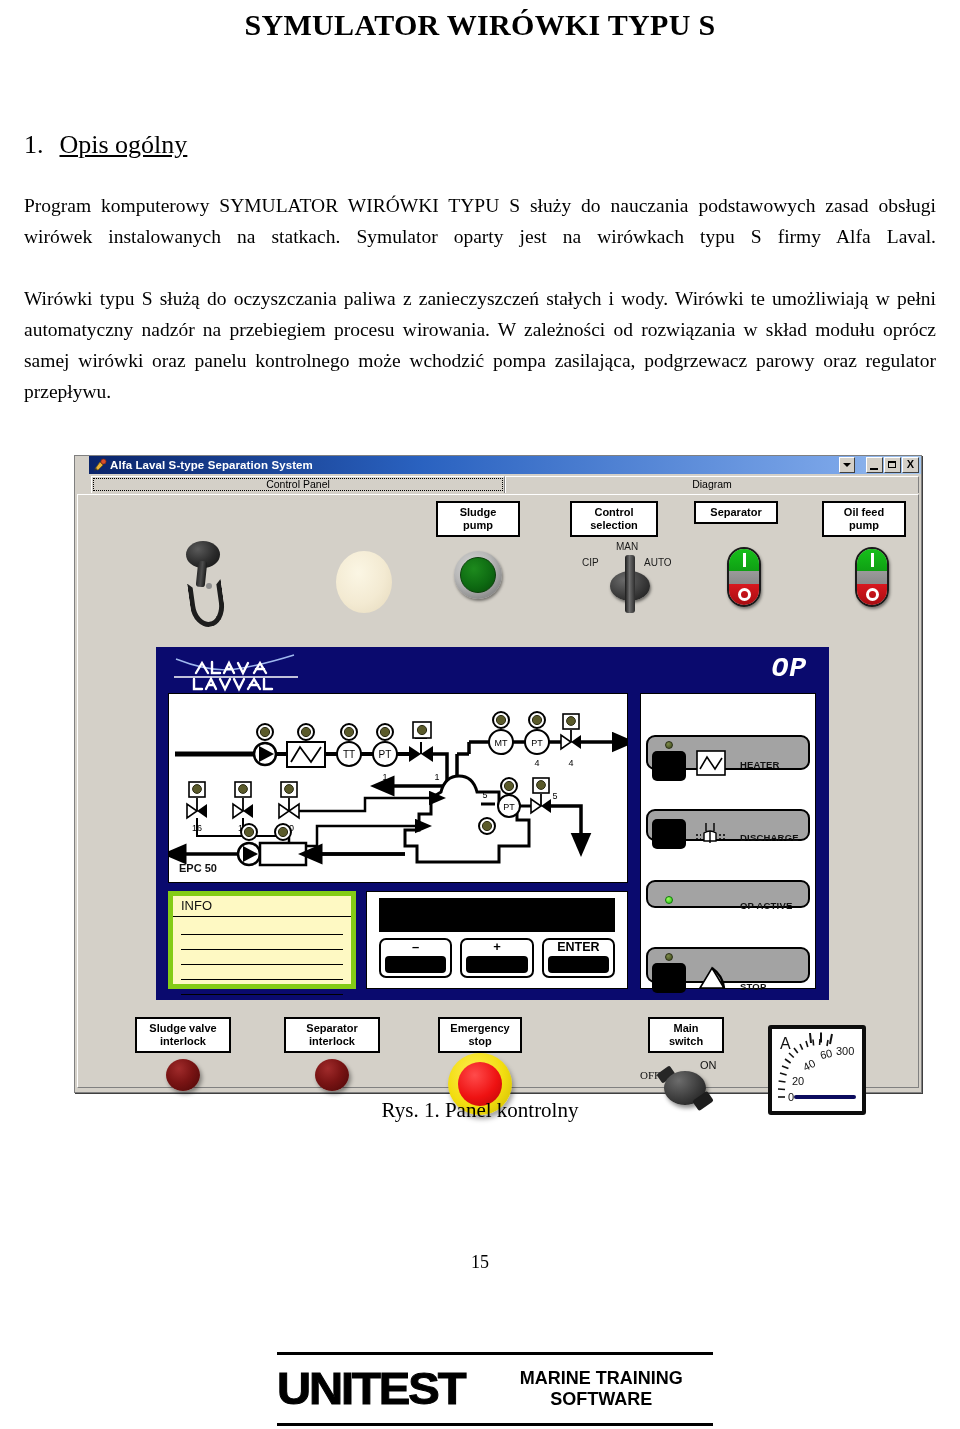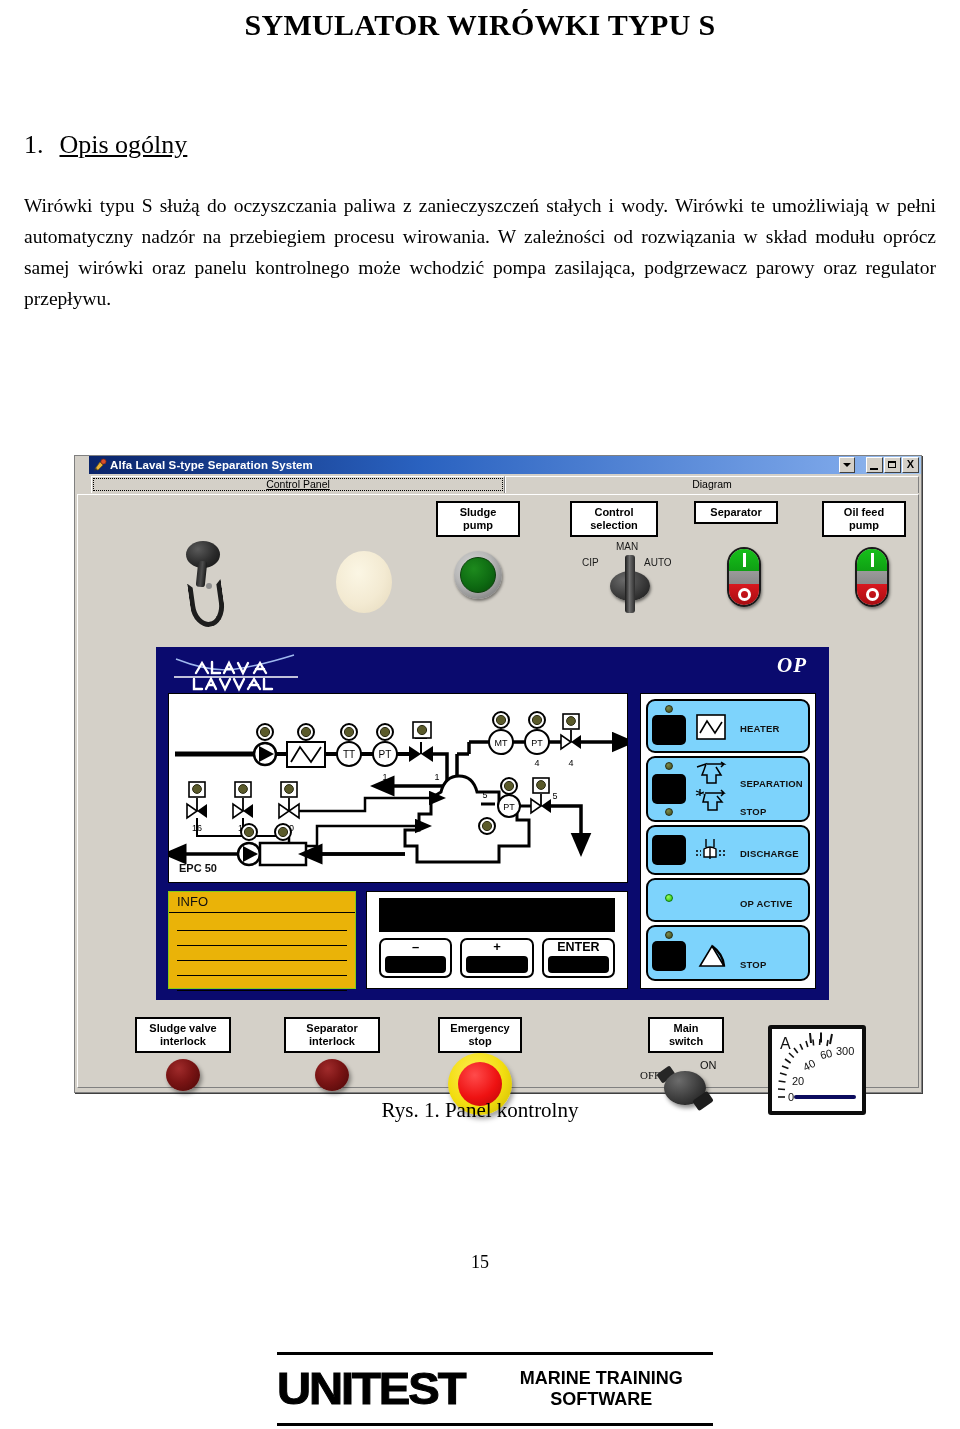--- a/index.html
+++ b/index.html
@@ -150,21 +150,21 @@
     border-right-color: #808080;
     border-bottom: none;
     font-family: "Liberation Sans", sans-serif;
     font-size: 10.5px;
     text-align: center;
     line-height: 15px;
     color: #000;
     box-sizing: border-box;
     position: relative;
   }
-  .tab.active { outline: 1px dotted #000; outline-offset: -3px; text-decoration: underline; }
+  .tab.active { outline: 1px dotted #000; outline-offset: -3px; }
 
   .client {
     position: absolute;
     left: 2px; right: 2px;
     top: 38px; bottom: 4px;
     background: #d4d0c8;
     border-top: 1px solid #ffffff;
     border-left: 1px solid #ffffff;
     border-right: 1px solid #808080;
     border-bottom: 1px solid #808080;
@@ -313,24 +313,24 @@
     width: 673px; height: 353px;
     background: #0a0a6e;
   }
   .alfa-logo {
     position: absolute; left: 16px; top: 4px;
     width: 128px; height: 44px;
   }
   .op-text {
     position: absolute; right: 22px; top: 6px;
     color: #fff;
-    font-family: Liberation Serif, serif;
+    font-family: Liberation Mono, monospace;
     font-style: italic;
     font-weight: bold;
-    font-size: 21px;
+    font-size: 28px;
     letter-spacing: 1px;
   }
 
   .flow-box {
     position: absolute;
     left: 12px; top: 46px;
     width: 460px; height: 190px;
     background: #fff;
     border: 1px solid #000;
     box-sizing: border-box;
@@ -338,22 +338,22 @@
   .epc-label {
     position: absolute; left: 10px; bottom: 8px;
     font-family: "Liberation Sans", sans-serif;
     font-size: 11px; font-weight: bold; color:#111;
   }
 
   .info-box {
     position: absolute;
     left: 12px; top: 244px;
     width: 188px; height: 98px;
-    background: #eab308;
-    border: 1px solid #84cc16;
+    background: #fef9c3;
+    border: 5px solid #84cc16;
     box-sizing: border-box;
   }
   .info-box .hdr {
     font-family: "Liberation Sans", sans-serif;
     font-size: 13px;
     padding: 2px 6px 3px 8px;
     border-bottom: 1.5px solid #000;
     color:#111;
   }
   .info-box .lines { padding: 3px 8px 0 8px; }
@@ -408,22 +408,23 @@
     box-sizing: border-box;
     padding: 5px;
     display: flex;
     flex-direction: column;
     gap: 3px;
   }
   .op-row {
     border: 2px solid #000;
     border-radius: 9px;
     position: relative;
-    background: #7dd3fc;
-    box-sizing: border-box;
+    background: #a3a3a3;
+    box-sizing: border-box;
+    margin-top: 36px;
   }
   .op-row .btn {
     position: absolute; left: 4px; top: 14px;
     width: 34px; height: 30px;
     background: #000; border-radius: 5px;
   }
   .op-row .led {
     position: absolute; left: 17px; top: 4px;
     width: 8px; height: 8px; border-radius: 50%;
     background: radial-gradient(circle at 35% 30%, #7d8a4a, #3e4a1c);
@@ -561,20 +562,21 @@
 </head>
 <body>
 
 <div class="doc-title">SYMULATOR WIRÓWKI TYPU S</div>
 
 <div class="section-head">
   <span class="num">1.</span><span class="ttl">Opis ogólny</span>
 </div>
 
 <div class="body-text">
+  <p class="p1">Program komputerowy SYMULATOR WIRÓWKI TYPU S służy do nauczania podstawowych zasad obsługi wirówek instalowanych na statkach. Symulator oparty jest na wirówkach typu S firmy Alfa Laval.</p>
   <p>Wirówki typu S służą do oczyszczania paliwa z zanieczyszczeń stałych i wody. Wirówki te umożliwiają w pełni automatyczny nadzór na przebiegiem procesu wirowania. W zależności od rozwiązania w skład modułu oprócz samej wirówki oraz panelu kontrolnego może wchodzić pompa zasilająca, podgrzewacz parowy oraz regulator przepływu.</p>
 </div>
 
 <div class="app-window">
 
   <div class="titlebar">
     <span class="tb-icon">
       <svg width="14" height="14" viewBox="0 0 14 14">
         <path d="M2 11 L7 4 L10 7 L5 12 Z" fill="#e8b33a" stroke="#7a5a00" stroke-width="0.7"></path>
         <circle cx="10.5" cy="3.5" r="2.6" fill="#d94f2b" stroke="#7a2a10" stroke-width="0.7"></circle>
@@ -833,41 +835,20 @@
           <span class="btn"></span>
           <span class="sym" style="left:48px;top:13px;">
             <svg width="30" height="26" viewBox="0 0 30 26">
                 <rect x="1" y="1" width="28" height="24" fill="#fff" stroke="#000" stroke-width="1.6"></rect>
                 <path d="M4 19 L11 7 L19 19 L26 8" stroke="#000" stroke-width="1.6" fill="none"></path>
               </svg>
           </span>
           <span class="rlabel" style="left:92px;top:22px;">HEATER</span>
         </div>
 
-        <div class="op-row" style="height:66px;">
-          <span class="led"></span>
-          <span class="btn" style="top:16px;"></span>
-          <span class="led" style="top:50px;"></span>
-          <span class="sym" style="left:46px;top:3px;">
-            <svg width="36" height="26" viewBox="0 0 36 26">
-                <path d="M3 6 L12 3 L10 9" stroke="#000" stroke-width="1.5" fill="none"></path>
-                <path d="M13 3 L30 3 L27 1 M30 3 L27 6" stroke="#000" stroke-width="1.5" fill="none"></path>
-                <path d="M10 9 L8 14 L13 14 L13 22 L22 22 L22 14 L27 14 L22 6" stroke="#000" stroke-width="1.5" fill="none"></path>
-              </svg>
-          </span>
-          <span class="rlabel" style="left:92px;top:20px;">SEPARATION</span>
-          <span class="sym" style="left:46px;top:30px;">
-            <svg width="36" height="26" viewBox="0 0 36 26">
-                <path d="M2 3 L10 6 M2 7 L10 4 M6 1 L6 8" stroke="#000" stroke-width="1.3" fill="none"></path>
-                <path d="M11 5 L30 5 L27 2 M30 5 L27 8" stroke="#000" stroke-width="1.5" fill="none"></path>
-                <path d="M11 6 L9 14 L14 14 L14 22 L23 22 L23 14 L28 14 L23 8" stroke="#000" stroke-width="1.5" fill="none"></path>
-              </svg>
-          </span>
-          <span class="rlabel" style="left:92px;top:48px;">STOP</span>
-        </div>
 
         <div class="op-row" style="height:50px;">
           <span class="btn" style="top:8px;"></span>
           <span class="sym" style="left:46px;top:10px;">
             <svg width="40" height="28" viewBox="0 0 40 28">
               <path d="M12 2 L12 10 M20 2 L20 10" stroke="#000" stroke-width="1.4"></path>
               <path d="M10 12 Q16 8 22 12 L22 20 L10 20 Z" stroke="#000" stroke-width="1.4" fill="#fff"></path>
               <path d="M2 14 L7 14 M2 18 L7 18 M25 14 L31 14 M25 18 L31 18" stroke="#000" stroke-width="1.4" stroke-dasharray="2 2"></path>
               <path d="M16 10 L16 22" stroke="#000" stroke-width="1.4"></path>
             </svg>

